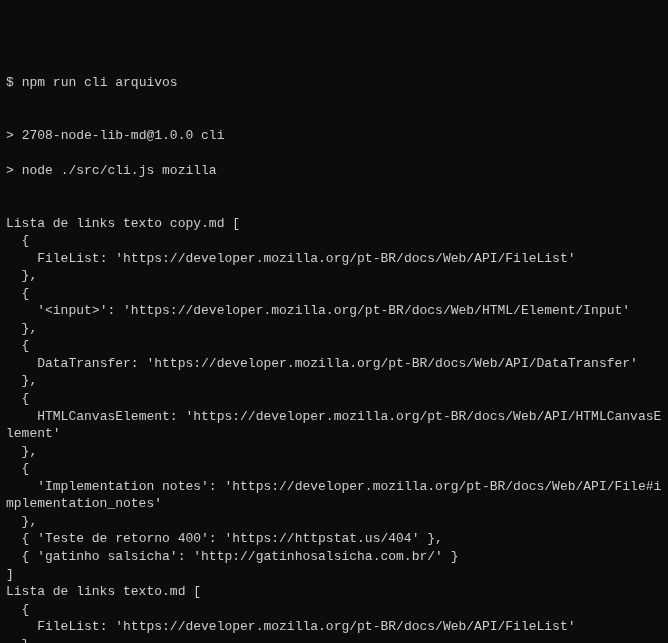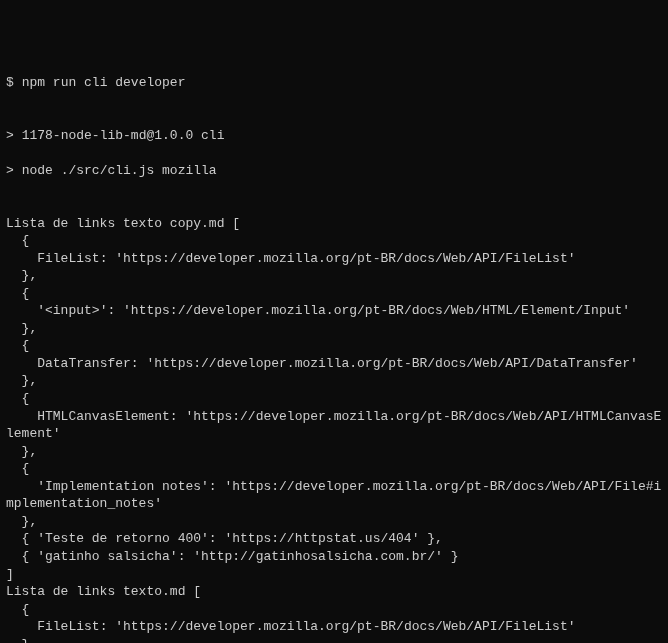--- a/index.html
+++ b/index.html
@@ -17,21 +17,21 @@
     word-break: break-all;
   }
   .line { display: block; }
   .prompt-symbol { color: #cccccc; }
 </style>
 </head>
 <body>
 
 
 
-<div><span class="line"><span class="prompt-symbol">$</span> <span>npm run cli developer</span></span>
+<div><span class="line"><span class="prompt-symbol">$</span> <span>npm run cli arquivos</span></span>
 <span class="line"></span>
-<span class="line"><span>&gt;</span> <span>1178-node-lib-md@1.0.0 cli</span></span>
+<span class="line"><span>&gt;</span> <span>2708-node-lib-md@1.0.0 cli</span></span>
 <span class="line"><span>&gt;</span> <span>node ./src/cli.js mozilla</span></span>
 <span class="line"></span>
 <div id="output-container"><span class="line">Lista de links texto copy.md [</span><span class="line">  {</span><span class="line">    FileList: 'https://developer.mozilla.org/pt-BR/docs/Web/API/FileList'</span><span class="line">  },</span><span class="line">  {</span><span class="line">    '&lt;input&gt;': 'https://developer.mozilla.org/pt-BR/docs/Web/HTML/Element/Input'</span><span class="line">  },</span><span class="line">  {</span><span class="line">    DataTransfer: 'https://developer.mozilla.org/pt-BR/docs/Web/API/DataTransfer'</span><span class="line">  },</span><span class="line">  {</span><span class="line">    HTMLCanvasElement: 'https://developer.mozilla.org/pt-BR/docs/Web/API/HTMLCanvasElement'</span><span class="line">  },</span><span class="line">  {</span><span class="line">    'Implementation notes': 'https://developer.mozilla.org/pt-BR/docs/Web/API/File#implementation_notes'</span><span class="line">  },</span><span class="line">  { 'Teste de retorno 400': 'https://httpstat.us/404' },</span><span class="line">  { 'gatinho salsicha': 'http://gatinhosalsicha.com.br/' }</span><span class="line">]</span><span class="line">Lista de links texto.md [</span><span class="line">  {</span><span class="line">    FileList: 'https://developer.mozilla.org/pt-BR/docs/Web/API/FileList'</span><span class="line">  },</span></div></div>
 
 
 
 
 </body></html>

